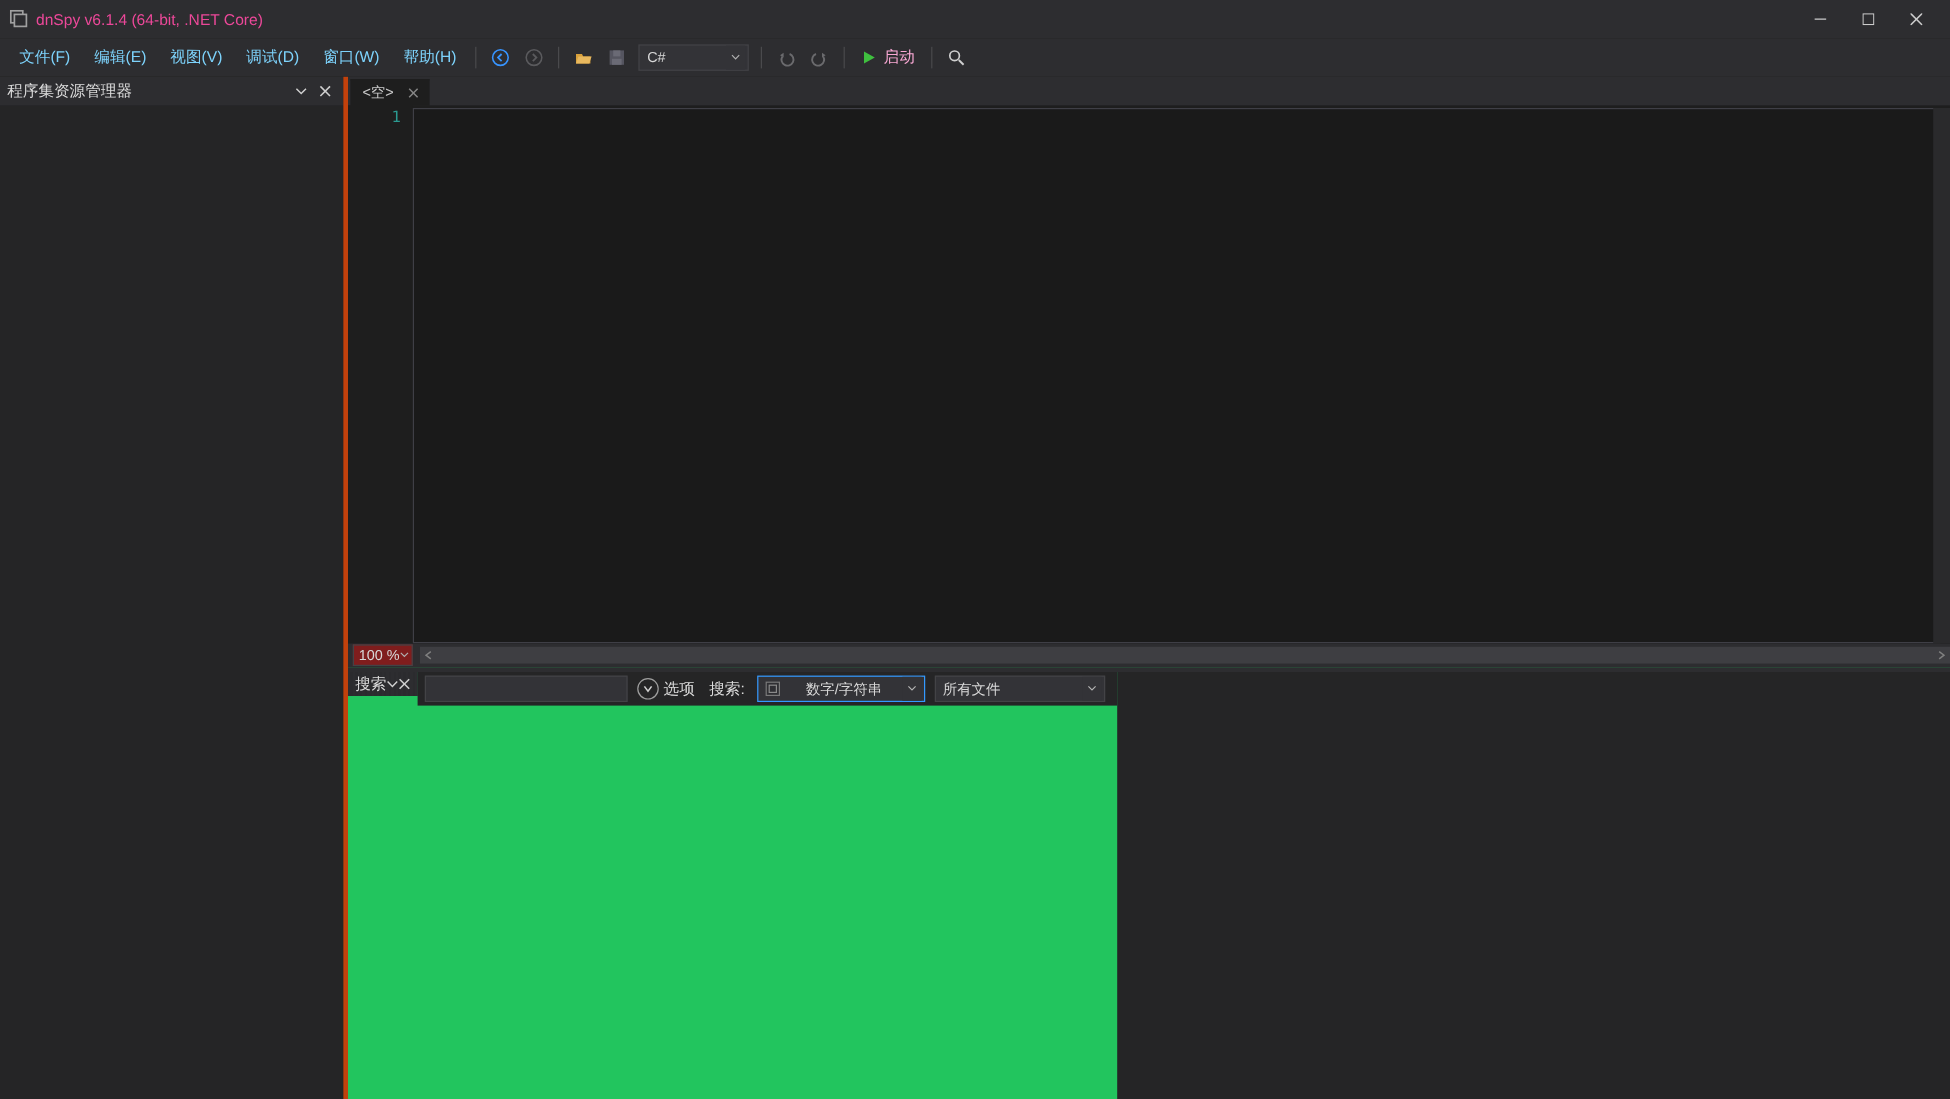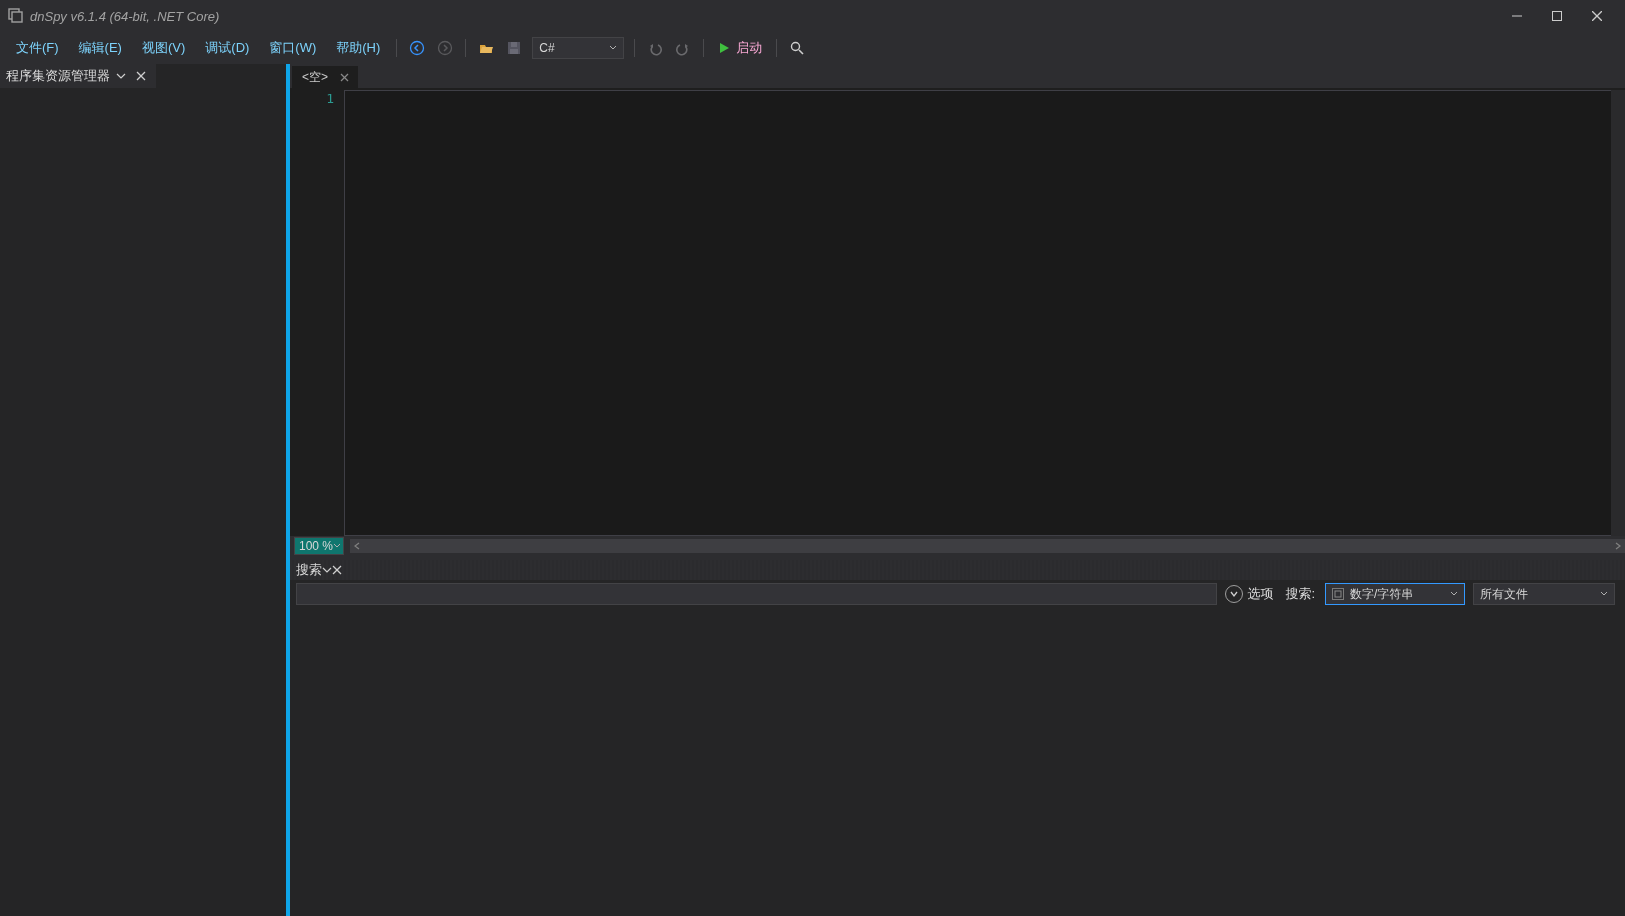--- a/index.html
+++ b/index.html
@@ -14,22 +14,21 @@
     display: flex;
     flex-direction: column;
   }
   
   .title-bar {
     height: 32px;
     background: #2d2d30;
     display: flex;
     align-items: center;
     padding: 0 8px;
-    color: #a3a3a3;
-    font-style: italic;
+    color: #ec4899;
   }
   .title-bar .title-text { margin-left: 6px; font-size: 13px; }
   .title-bar .spacer { flex: 1; }
   .win-btn {
     width: 40px; height: 28px; display:flex; align-items:center; justify-content:center;
     color: #cccccc; cursor: pointer;
   }
 
   .app-icon svg { display:block; }
 
@@ -77,22 +76,22 @@
   .content {
     flex: 1;
     display: flex;
     min-height: 0;
   }
 
   
   .sidebar {
     width: 290px;
     background: #252526;
-    display:flex; flex-direction:row;
-    border-right: 4px solid #0ea5e9;
+    display:flex; flex-direction:column;
+    border-right: 4px solid #c2410c;
   }
   .panel-header {
     height: 24px; background: #2d2d30;
     display:flex; align-items:center;
     padding: 0 6px;
     font-size: 13px;
     color: #dcdcdc;
   }
   .panel-header .spacer { flex:1; }
   .panel-header .hdr-btn {
@@ -132,40 +131,40 @@
   }
   .editor-scroll {
     position:absolute; right:0; top:2px; bottom:0; width:14px;
     background:#2a2a2c;
   }
 
   .zoom-bar {
     height:20px; background:#2d2d30; display:flex; align-items:center; padding-left:4px;
   }
   .zoom-combo {
-    background:#0f766e; border:1px solid #434346; height:18px;
+    background:#7f1d1d; border:1px solid #434346; height:18px;
     display:flex; align-items:center; padding: 0 4px; font-size:12px; color:#d8d8d8;
     position:relative; min-width:50px;
   }
   .zoom-combo .drop { position:absolute; right:2px; }
   .hscroll {
     flex:1; height:14px; background:#3e3e42; margin-left:6px; position:relative;
   }
   .hscroll .arrow {
     position:absolute; top:0; bottom:0; width:14px; display:flex; align-items:center; justify-content:center;
     color:#888888;
   }
   .hscroll .arrow.left { left:0; }
   .hscroll .arrow.right { right:0; }
 
   
   .search-panel {
     height: 360px;
     background:#22c55e;
-    display:flex; flex-direction:column;
+    display:flex; 
     border-top: 4px solid #2d2d30;
   }
   .search-header {
     height:20px; background:#2d2d30; display:flex; align-items:center;
     padding:0 6px; font-size:13px; color:#dcdcdc;
     background-image: repeating-linear-gradient(90deg, #2d2d30, #2d2d30 2px, #2b2b2e 2px, #2b2b2e 4px);
   }
   .search-row {
     height:28px; display:flex; align-items:center; background:#252526;
     padding: 0 6px;
@@ -176,21 +175,21 @@
   }
   .opt-btn {
     display:flex; align-items:flex-start; gap:4px; margin: 0 8px;
     color:#dcdcdc; font-size:13px; cursor:pointer;
   }
   .circle-chevron {
     width:18px; height:18px; border:1px solid #9e9e9e; border-radius:50%;
     display:flex; align-items:center; justify-content:center;
   }
   .label { color:#dcdcdc; font-size:13px; margin: 0 6px 0 4px; }
-  .combo.search-type { min-width:140px; border:1px solid #3399ff; }
+  .combo.search-type { min-width:140px; border:1px solid #3399ff;gap:16px; }
   .combo.search-scope { min-width:142px; }
   .combo .sq-icon {
     width:12px; height:12px; border:1px solid #7a7a7a; margin-right:6px;
     display:flex; align-items:center; justify-content:center;
     background:#2f2f33;
   }
   .search-results { flex:1; background:#252526; }
 
   svg { pointer-events:none; }
 </style>

